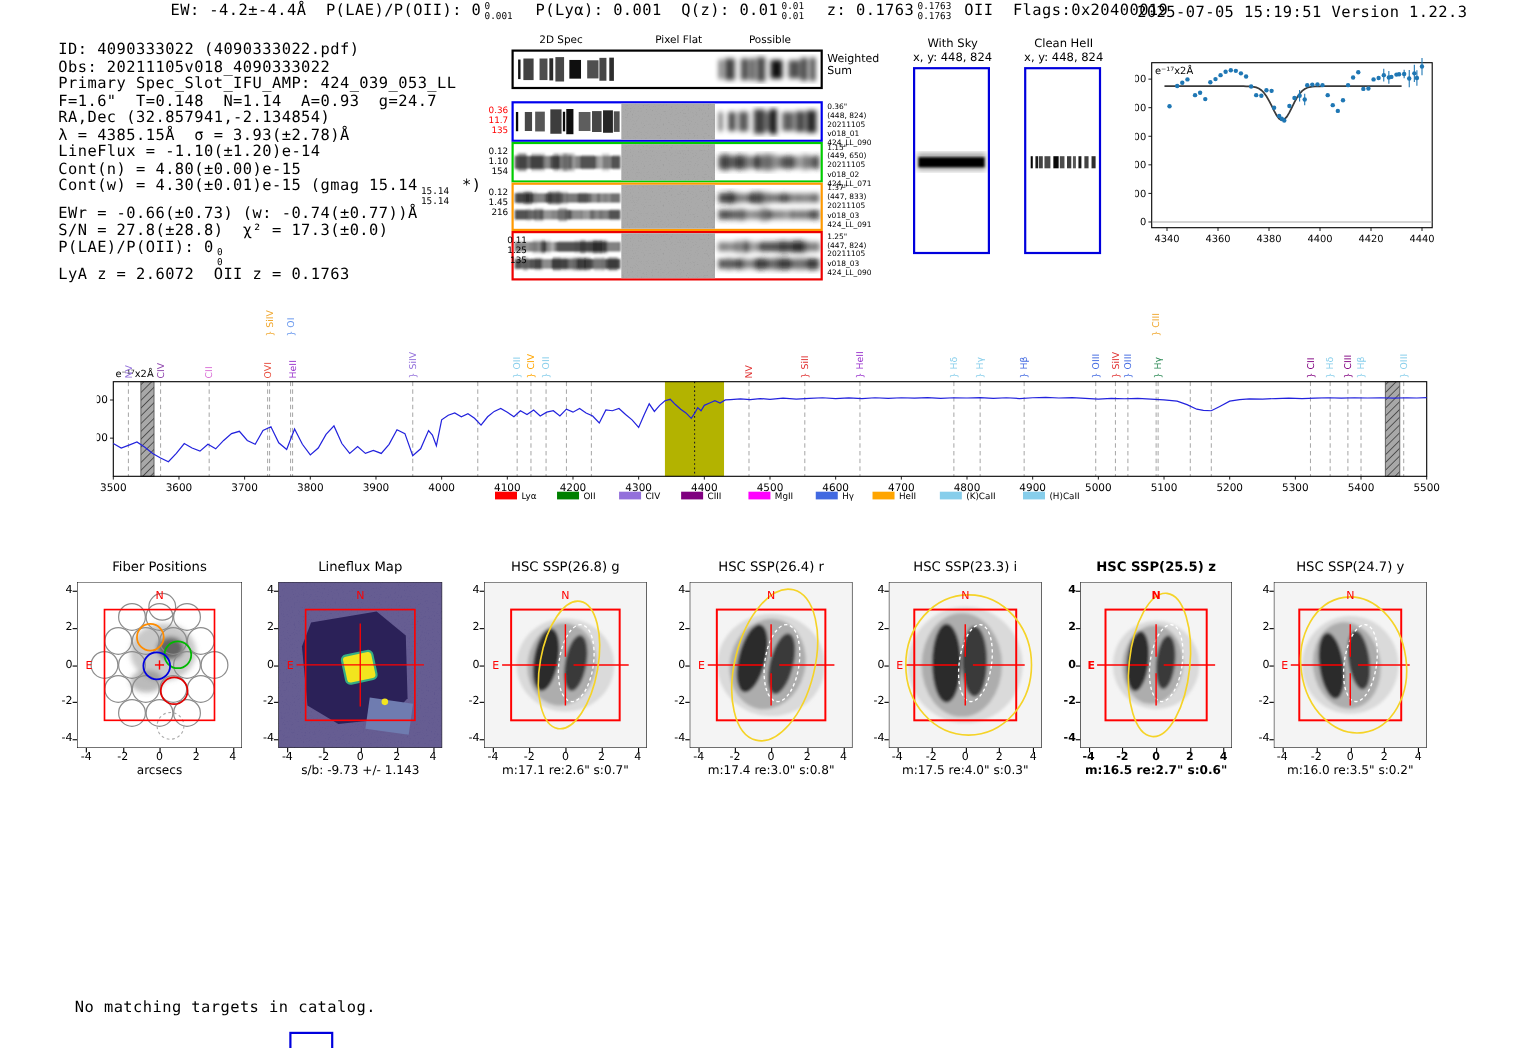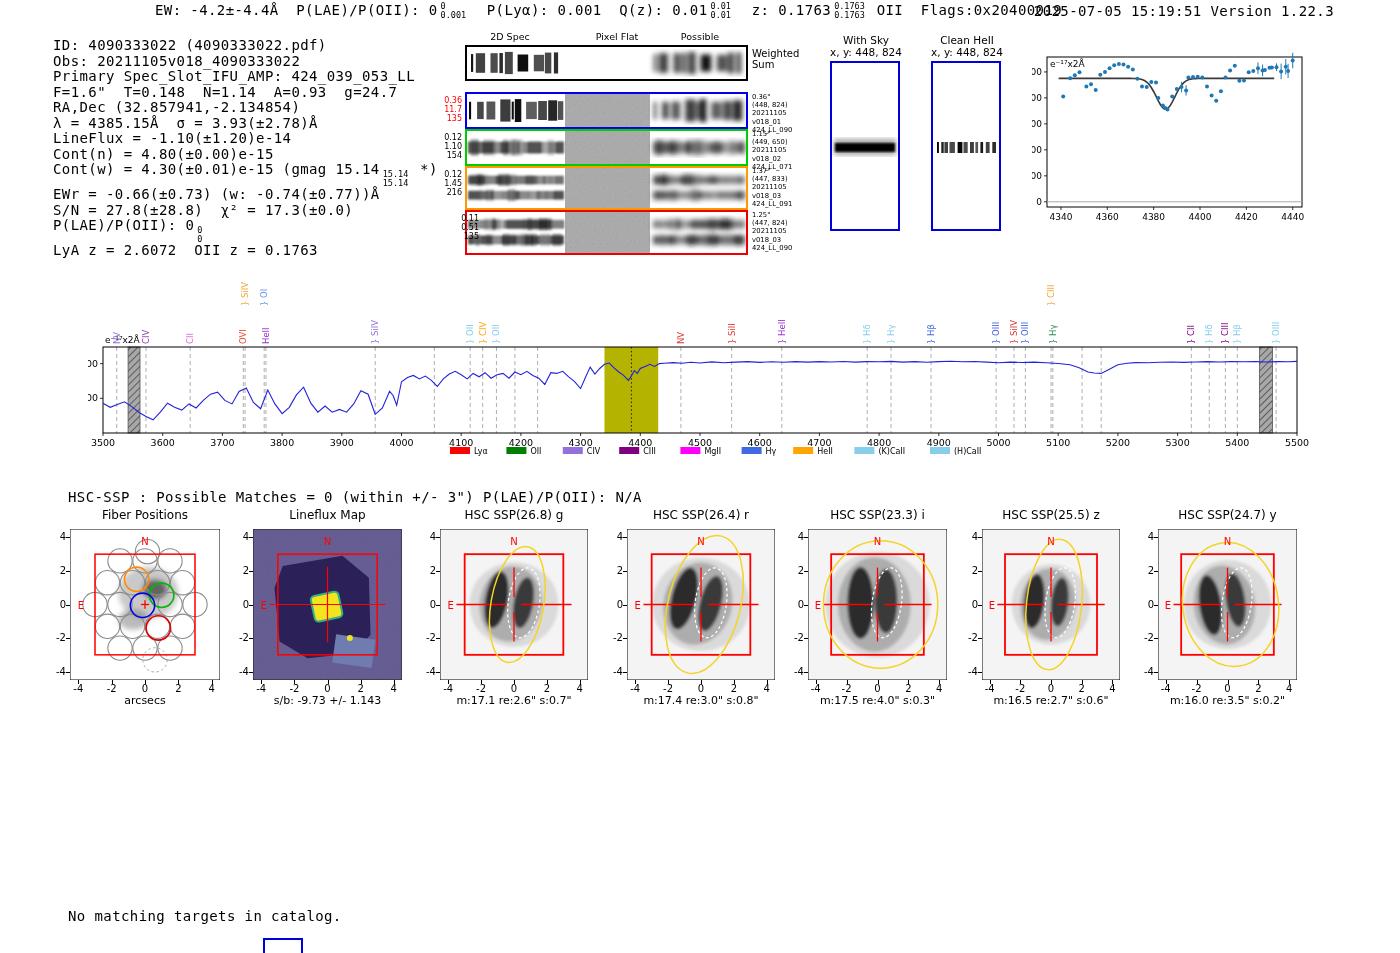--- a/index.html
+++ b/index.html
@@ -26,21 +26,20 @@
   svg text{font-family:"DejaVu Sans",sans-serif}
   .bluechip{left:263px;top:938px;width:36px;height:15px;border:2px solid #0000dd;background:#fff}
 </style>
 </head>
 <body>
 
 <div class="page" id="pg">
   <div class="abs mono hdr-left" id="hdr-left"><span style="white-space: pre;">EW: -4.2±-4.4Å  P(LAE)/P(OII): 0</span><span class="stack mono"><span>0</span><span>0.001</span></span><span style="white-space: pre;">  P(Lyα): 0.001  Q(z): 0.01</span><span class="stack mono"><span>0.01</span><span>0.01</span></span><span style="white-space: pre;">  z: 0.1763</span><span class="stack mono"><span>0.1763</span><span>0.1763</span></span><span style="white-space: pre;"> OII  Flags:0x20400019</span></div>
   <div class="abs mono hdr-right">2025-07-05 15:19:51  Version 1.22.3</div>
   <div class="abs mono info" id="info-block"><div><span style="white-space: pre;">ID: 4090333022 (4090333022.pdf)</span></div><div><span style="white-space: pre;">Obs: 20211105v018_4090333022</span></div><div><span style="white-space: pre;">Primary Spec_Slot_IFU_AMP: 424_039_053_LL</span></div><div><span style="white-space: pre;">F=1.6"  T=0.148  N=1.14  A=0.93  g=24.7</span></div><div><span style="white-space: pre;">RA,Dec (32.857941,-2.134854)</span></div><div><span style="white-space: pre;">λ = 4385.15Å  σ = 3.93(±2.78)Å</span></div><div><span style="white-space: pre;">LineFlux = -1.10(±1.20)e-14</span></div><div><span style="white-space: pre;">Cont(n) = 4.80(±0.00)e-15</span></div><div><span style="white-space: pre;">Cont(w) = 4.30(±0.01)e-15 (gmag 15.14</span><span class="stack mono"><span>15.14</span><span>15.14</span></span><span style="white-space: pre;"> *)</span></div><div><span style="white-space: pre;">EWr = -0.66(±0.73) (w: -0.74(±0.77))Å</span></div><div><span style="white-space: pre;">S/N = 27.8(±28.8)  χ² = 17.3(±0.0)</span></div><div><span style="white-space: pre;">P(LAE)/P(OII): 0</span><span class="stack mono"><span>0</span><span>0</span></span></div><div><span style="white-space: pre;">LyA z = 2.6072  OII z = 0.1763</span></div></div>
-  <div class="abs mono hschdr">HSC-SSP : Possible Matches = 0 (within +/- 3")  P(LAE)/P(OII): N/A</div>
   <div class="abs mono footer">
     <div>No matching targets in catalog.</div>
     
   </div>
   <div class="abs bluechip"></div>
   <svg class="abs" id="defs-svg" width="0" height="0">
     <defs>
       <filter id="b04">
           <feGaussianBlur stdDeviation="0.45"></feGaussianBlur>
         </filter>
@@ -552,21 +551,21 @@
           <rect x="226.7" y="21.6" width="14.0" height="12.6" fill="#000" fill-opacity="0.19"></rect>
           <rect x="236.3" y="21.6" width="8.9" height="12.6" fill="#000" fill-opacity="0.18"></rect>
           <rect x="191.8" y="21.6" width="6.9" height="12.6" fill="#fff" fill-opacity="0.16"></rect>
           <rect x="239.3" y="21.6" width="9.4" height="12.6" fill="#000" fill-opacity="0.20"></rect>
           <rect x="232.5" y="21.6" width="7.5" height="12.6" fill="#fff" fill-opacity="0.23"></rect>
           <rect x="203.2" y="21.6" width="7.6" height="12.6" fill="#000" fill-opacity="0.14"></rect>
         </g>
       </svg></div>
     <div class="abs rowlab" style="left: 458px; top: 214px; color: rgb(0, 0, 0);">
       <div>0.11</div>
-      <div>0.51</div>
+      <div>1.25</div>
       <div>135</div>
     </div>
     <div class="abs rowlab-r" style="left: 752px; top: 211px;">
       <div>1.25"</div>
       <div>(447, 824)</div>
       <div>20211105</div>
       <div>v018_03</div>
       <div>424_LL_090</div>
     </div>
     <div class="abs" style="left: 830px; top: 34px; width: 72px;">
@@ -817,21 +816,21 @@
       <div class="abs ticklab" style="left: 12px; top: 58.9444px; width: 18px; text-align: right;">2</div>
       <div class="abs ticklab" style="left: 121.389px; top: 177px; width: 26px; text-align: center;">2</div>
       <div class="abs tickmark" style="left: 30px; top: 64.9444px; width: 4px; height: 1px;"></div>
       <div class="abs tickmark" style="left: 134.389px; top: 174px; width: 1px; height: 4px;"></div>
       <div class="abs ticklab" style="left: 12px; top: 25.3889px; width: 18px; text-align: right;">4</div>
       <div class="abs ticklab" style="left: 152.278px; top: 177px; width: 26px; text-align: center;">4</div>
       <div class="abs tickmark" style="left: 30px; top: 31.3889px; width: 4px; height: 1px;"></div>
       <div class="abs tickmark" style="left: 165.278px; top: 174px; width: 1px; height: 4px;"></div>
       <div class="abs pcap">m:17.5 re:4.0" s:0.3"</div>
     </div>
-    <div class="abs" style="left: 948px; top: 506px; width: 206px; height: 212px;">
+    <div class="abs" style="left: 948px; top: 506px; width: 206px; height: 212px; font-weight: bold;">
       <div class="abs ptitle">HSC SSP(25.5) z</div>
       <svg width="138" height="151" style="position:absolute;left:34px;top:23px">
         <rect x="0" y="0" width="138" height="151" fill="#f4f4f4" stroke="#000" stroke-width="1"></rect>
         <g filter="url(#b15)">
           <ellipse cx="69" cy="75.5" rx="39.33" ry="40.166" fill="#bfbfbf" fill-opacity="0.5"></ellipse>
           <ellipse cx="65.93333333333332" cy="75.5" rx="27.531" ry="35.8625" fill="#8a8a8a" fill-opacity="0.55" transform="rotate(6 69 75.5)"></ellipse>
           <ellipse cx="52.13333333333333" cy="73.82222222222222" rx="9.8325" ry="27.2555" fill="#111" fill-opacity="0.82" transform="rotate(6 69 75.5)"></ellipse>
           <ellipse cx="77.43333333333334" cy="72.14444444444445" rx="8.5215" ry="24.3865" fill="#151515" fill-opacity="0.75" transform="rotate(6 69 75.5)"></ellipse>
         </g>
         <ellipse cx="78.2" cy="73.82222222222222" rx="14.566666666666666" ry="35.233333333333334" fill="none" stroke="#fff" stroke-width="1.2" stroke-dasharray="3,2.5" transform="rotate(8 78.2 73.82222222222222)"></ellipse>

